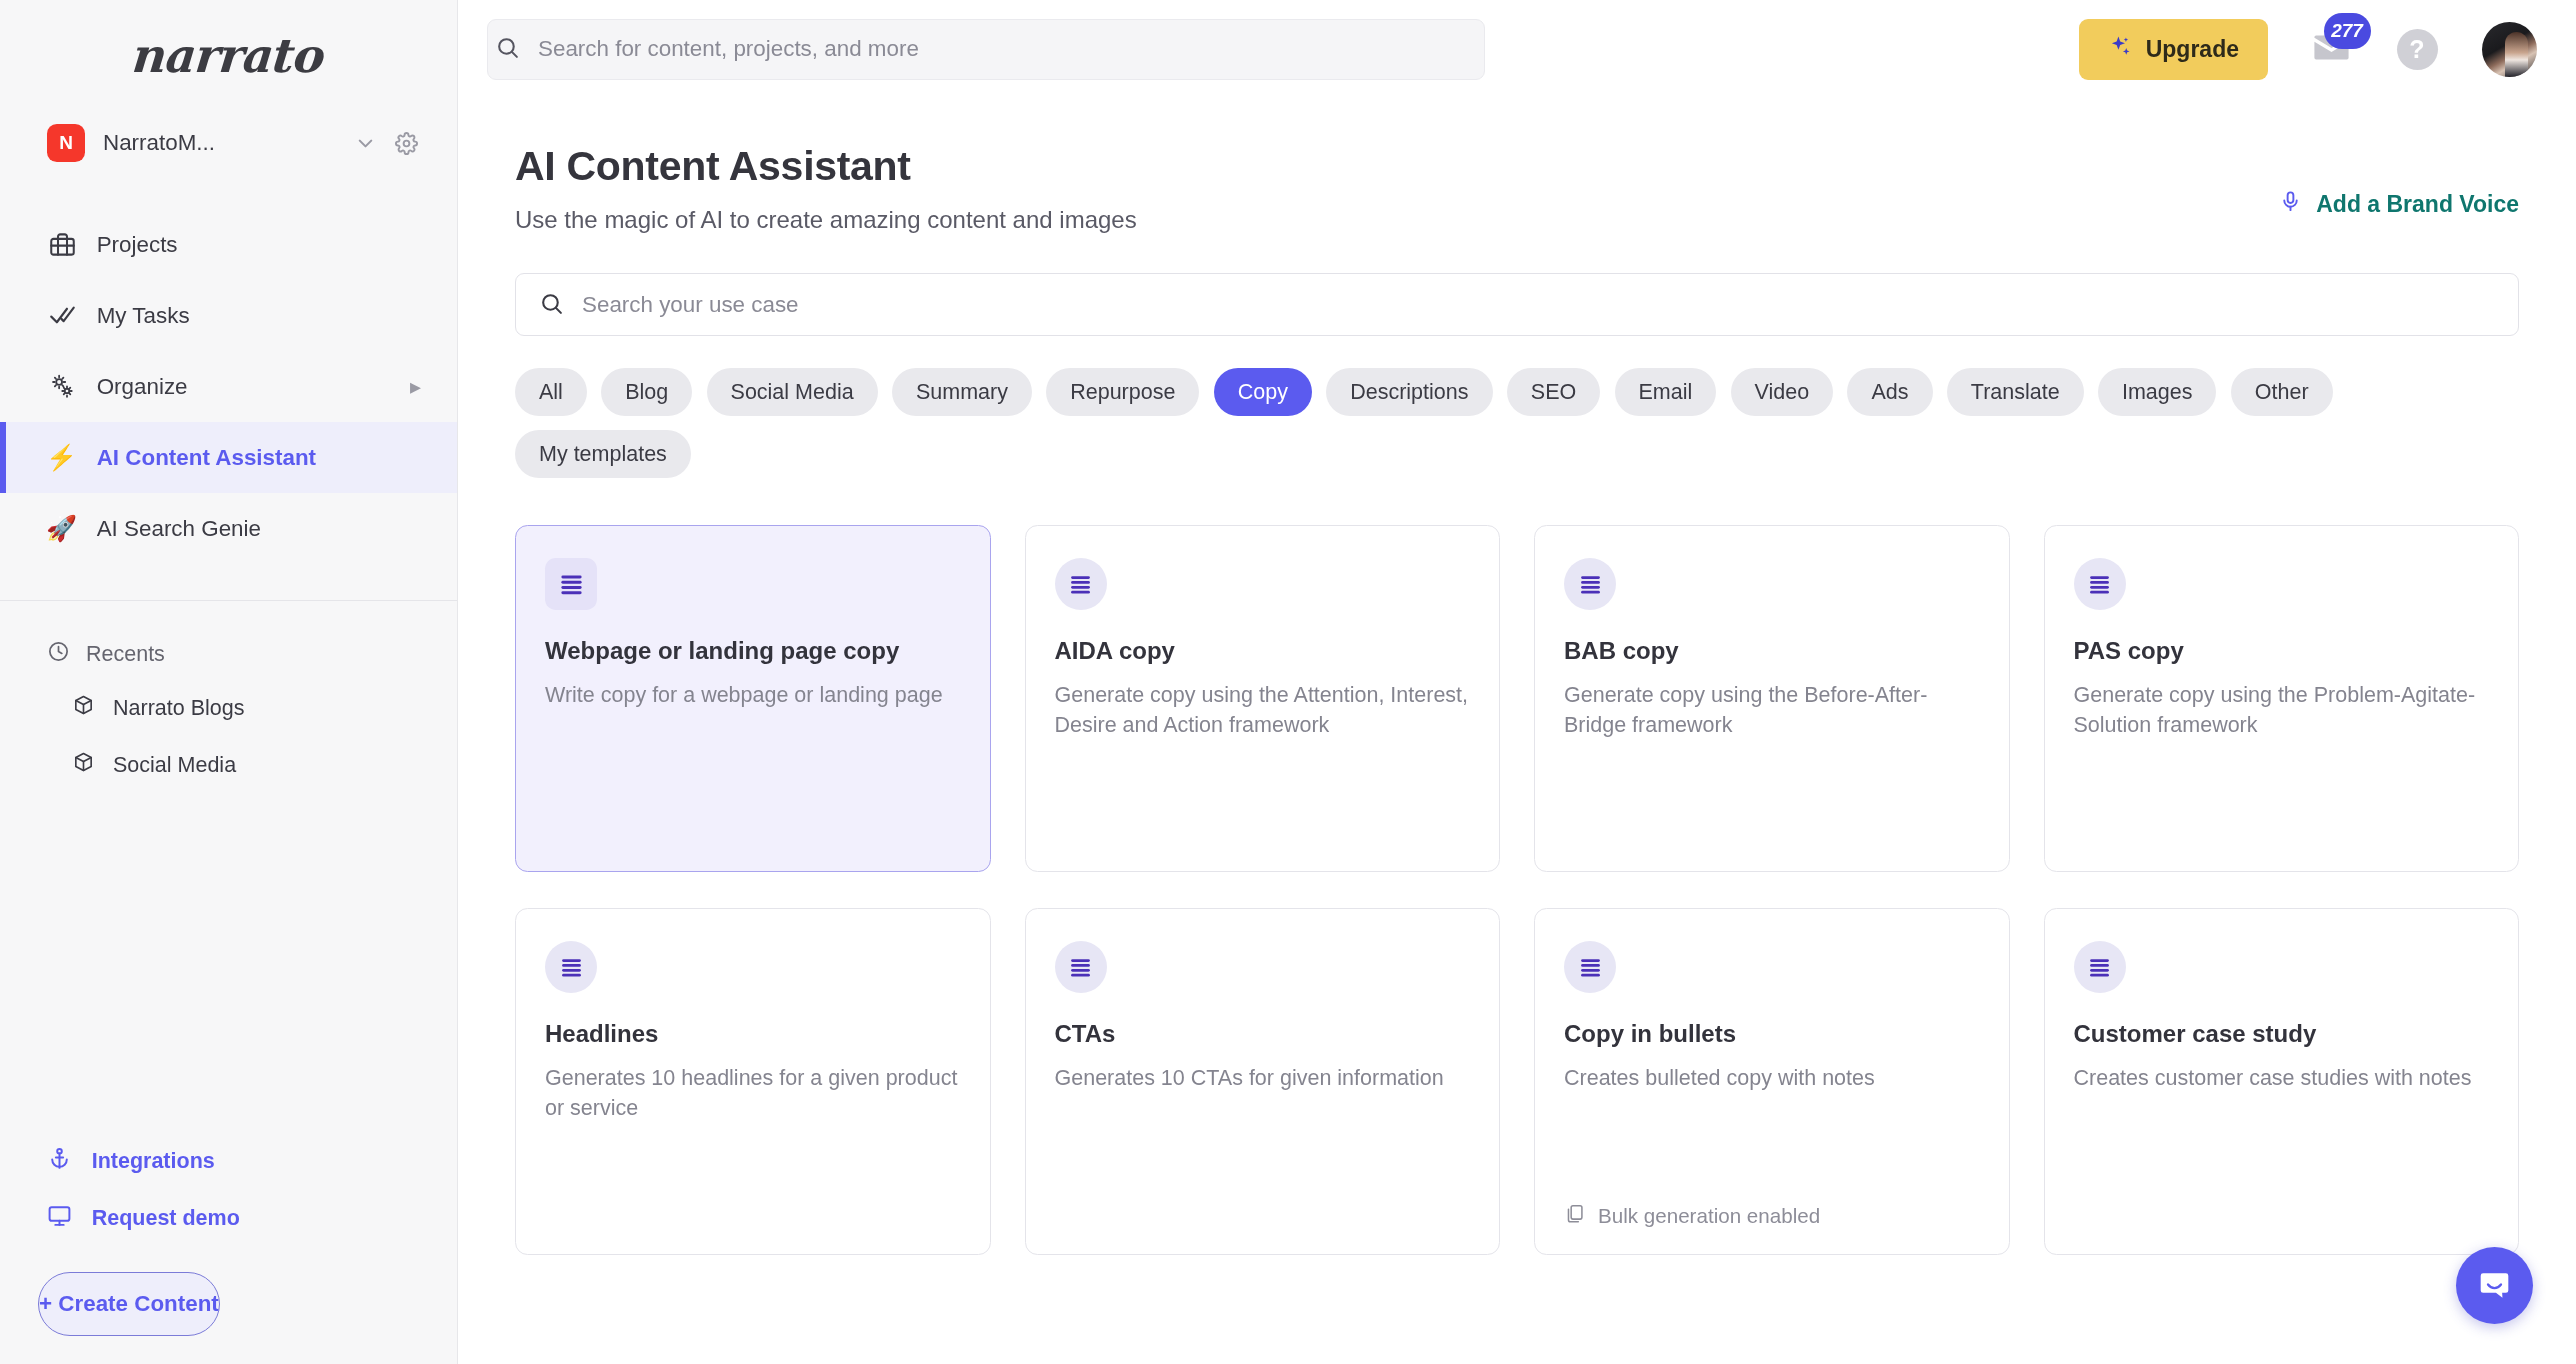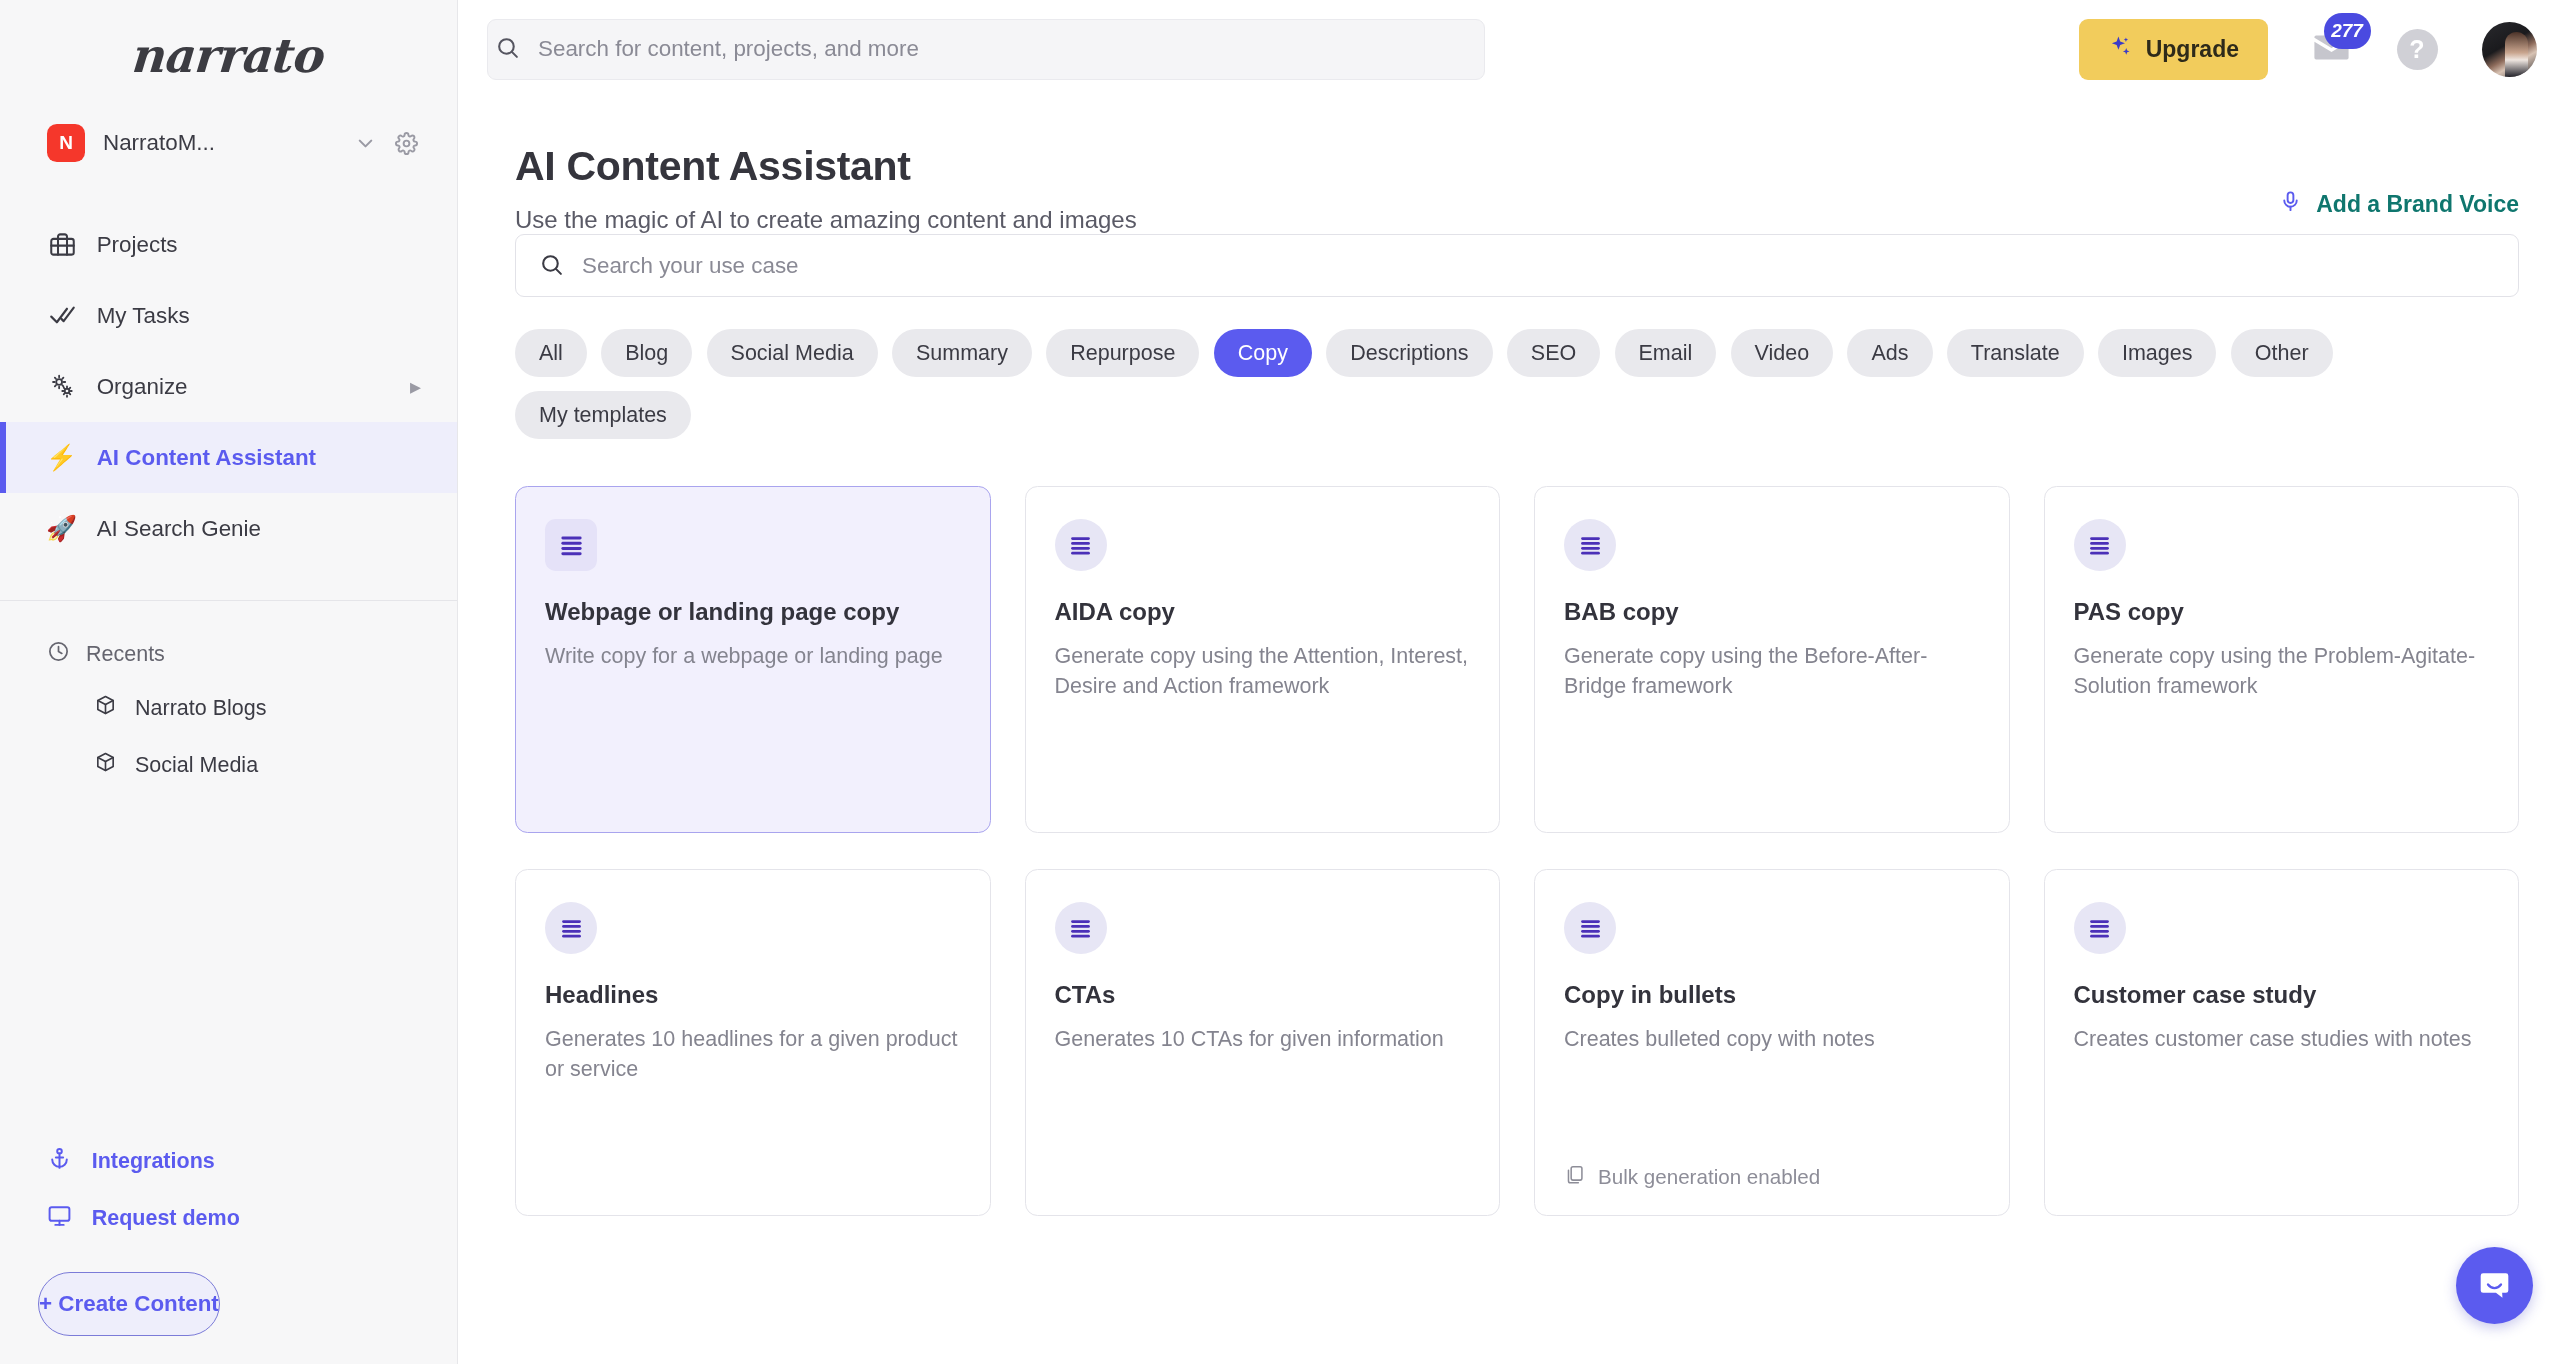--- a/index.html
+++ b/index.html
@@ -59,21 +59,21 @@
   .divider { height: 0.9px; background: #e5e5e9; margin: 36px 0 0 0; }
 
   .recents { margin-top: 29px; }
   .recents-head {
     display: flex; align-items: center; gap: 16px;
     padding: 0 47px; height: 50px;
     font-size: 21.5px; color: #65656f;
   }
   .recent-item {
     display: flex; align-items: center; gap: 18px;
-    padding: 0 47px 0 94px; height: 57px;
+    padding: 0 47px 0 72px; height: 57px;
     font-size: 21.5px; color: #3b3b44; cursor: pointer;
   }
 
   .sidebar-bottom { margin-top: auto; padding-bottom: 29px; }
   .bottom-link {
     display: flex; align-items: center; gap: 19.7px;
     padding: 0 47px; height: 57px;
     font-size: 21.5px; color: #5b5bef; font-weight: 700; cursor: pointer;
   }
   .create-btn {
@@ -137,21 +137,21 @@
   .page-head .txt { flex: 1; }
   h1 { font-size: 41px; font-weight: 700; color: #35353d; letter-spacing: -0.3px; }
   .subtitle { font-size: 24px; color: #5a5a66; margin-top: 16px; }
   .brand-voice {
     display: flex; align-items: center; gap: 14.3px;
     color: #0f766e; font-size: 23px; font-weight: 700;
     margin-top: 47px; cursor: pointer; white-space: nowrap;
   }
 
   .usecase-search {
-    height: 63px; border-radius: 9px;
+    margin-top: 39px; height: 63px; border-radius: 9px;
     background: #fff; border: 0.9px solid #e2e2e8;
     display: flex; align-items: center; gap: 18px; padding: 0 23px;
   }
   .usecase-search input {
     border: none; outline: none; background: transparent;
     font-size: 22.4px; color: #4a4a55; font-family: inherit; width: 100%;
   }
   .usecase-search input::placeholder { color: #8a8a95; }
 
   .chips { display: flex; flex-wrap: wrap; gap: 14.3px; margin-top: 32px; }

